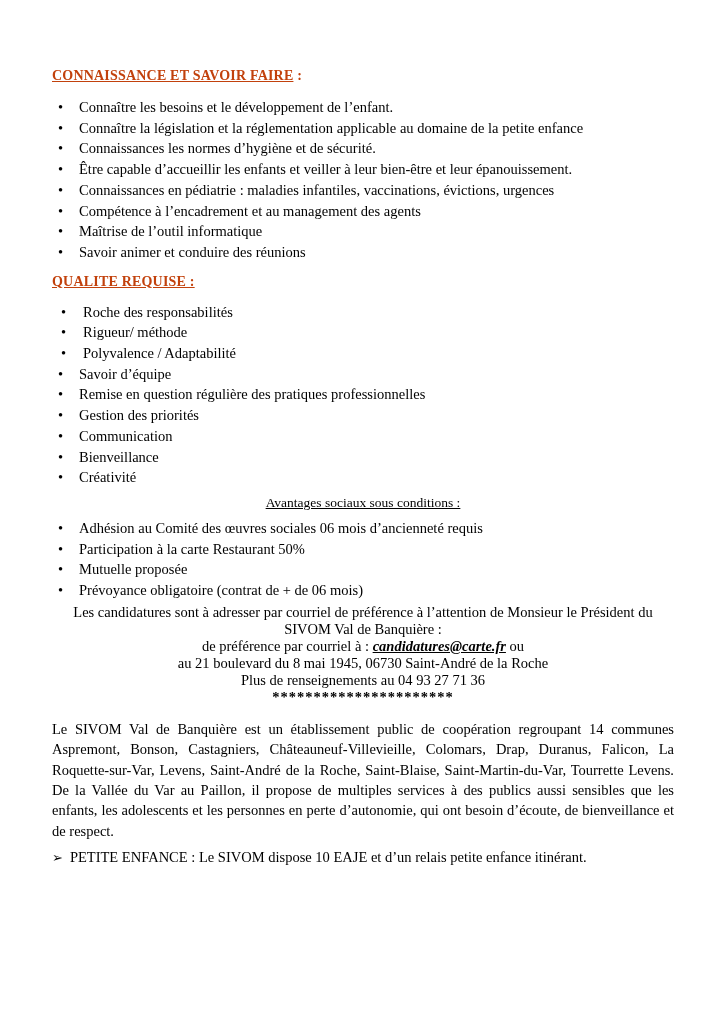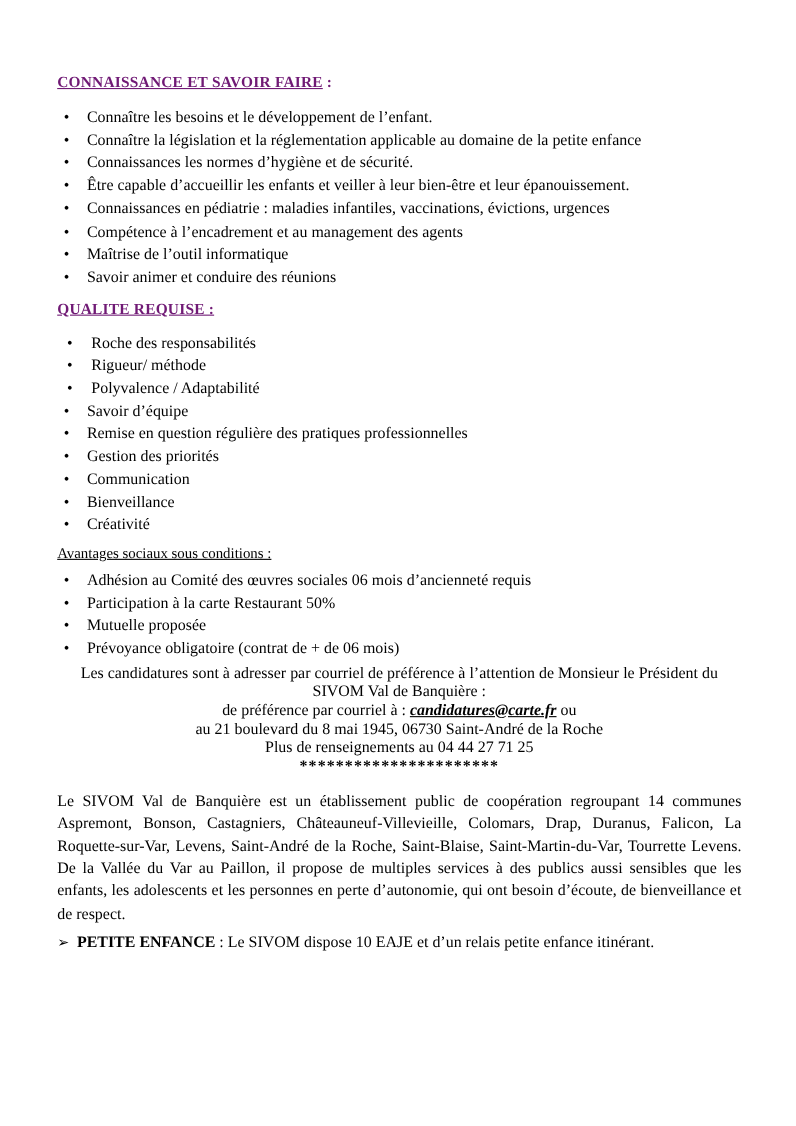--- a/index.html
+++ b/index.html
@@ -10,31 +10,32 @@
     font-family:"Liberation Serif", serif;
     color:#000000;
     overflow:hidden;
   }
   .content { position:absolute; left:52px; top:68px; width:622px; }
 
   .h-blue {
     margin:0;
     font-size:14px;
     font-weight:bold;
-    color:#701a75;
+    color:#c2410c;
     letter-spacing:0.2px;
     line-height:15px;
   }
   .u { text-decoration:underline; }
 
   .h-plain {
     margin:8px 0 0 0;
     font-size:13.5px;
     font-weight:normal;
     line-height:14px;
+    text-align:center;
   }
 
   ul.blist { list-style:none; margin:14px 0 0 0; padding:0; }
   ul.blist li {
     position:relative;
     padding-left:27px;
     font-size:14.5px;
     line-height:20.7px;
   }
   ul.blist li::before {
@@ -63,21 +64,21 @@
 
   .about {
     margin:13px 0 0 0;
     font-size:14.5px;
     line-height:20.4px;
     text-align:justify;
   }
 
   .petite { margin-top:6px; font-size:14.5px; line-height:20px; white-space:nowrap; }
   .petite .arrow { font-size:13px; margin-right:7px; }
-  .bold { font-weight:bold; }
+  .bold { font-weight:normal; }
 </style>
 </head>
 <body>
 
 <div class="page">
   <div class="content">
 
     <h2 class="h-blue"><span class="u">CONNAISSANCE ET SAVOIR FAIRE</span><span> :</span></h2>
 
     <ul class="blist">
@@ -112,21 +113,21 @@
       <li>Participation à la carte Restaurant 50%</li>
       <li>Mutuelle proposée</li>
       <li>Prévoyance obligatoire (contrat de + de 06 mois)</li>
     </ul>
 
     <div class="contact">
       <div class="cline">Les candidatures sont à adresser par courriel de préférence à l’attention de Monsieur le Président du</div>
       <div class="cline">SIVOM Val de Banquière :</div>
       <div class="cline"><span>de préférence par courriel à : </span><span class="email">candidatures@carte.fr</span><span> ou</span></div>
       <div class="cline">au 21 boulevard du 8 mai 1945, 06730 Saint-André de la Roche</div>
-      <div class="cline">Plus de renseignements au 04 44 27 71 25</div>
+      <div class="cline">Plus de renseignements au 04 93 27 71 36</div>
     </div>
 
     <div class="separator">**********************</div>
 
     <p class="about">Le SIVOM Val de Banquière est un établissement public de coopération regroupant 14 communes Aspremont, Bonson, Castagniers, Châteauneuf-Villevieille, Colomars, Drap, Duranus, Falicon, La Roquette-sur-Var, Levens, Saint-André de la Roche, Saint-Blaise, Saint-Martin-du-Var, Tourrette Levens. De la Vallée du Var au Paillon, il propose de multiples services à des publics aussi sensibles que les enfants, les adolescents et les personnes en perte d’autonomie, qui ont besoin d’écoute, de bienveillance et de respect.</p>
 
     <div class="petite">
       <span class="arrow">➢</span><span class="bold">PETITE ENFANCE</span><span> : Le SIVOM dispose 10 EAJE et d’un relais petite enfance itinérant.</span>
     </div>
 

